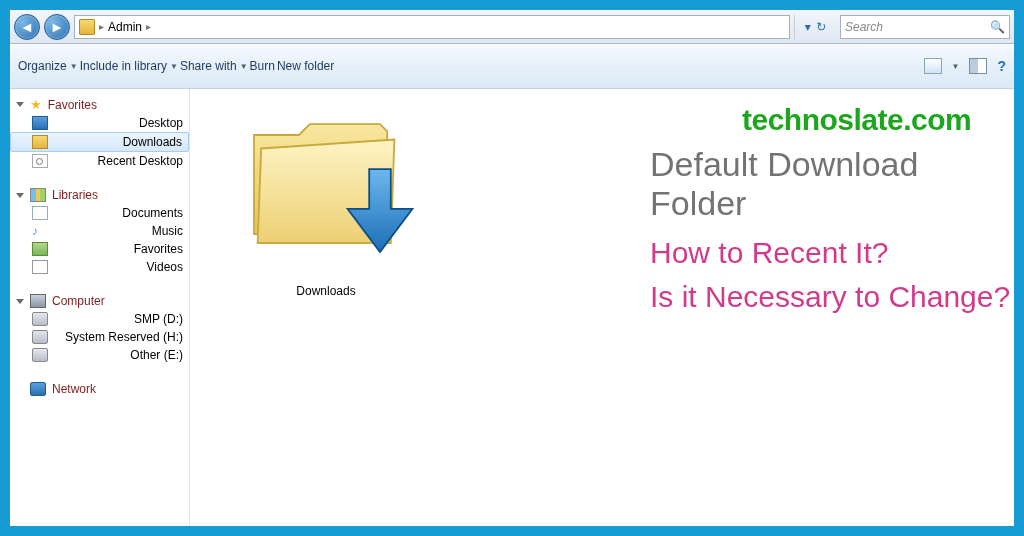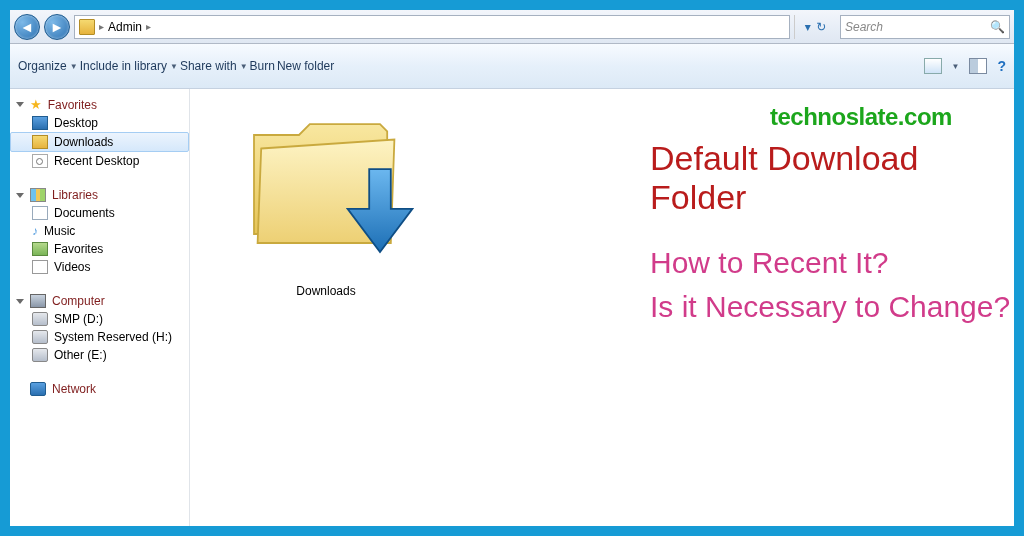--- a/index.html
+++ b/index.html
@@ -113,20 +113,21 @@
       display: flex; align-items: center;
       padding: 2px 6px;
       gap: 6px;
     }
     .tri { width:0;height:0;border-left:4px solid transparent;border-right:4px solid transparent;border-top:5px solid #6a6a6a; }
     .group-header .label { color: #7f1d1d; }
     .tree-item {
       display: flex; align-items: center;
       padding: 2px 6px 2px 22px;
       gap: 6px;
+      justify-content: space-between;
     }
     .tree-item.selected {
       background: linear-gradient(to bottom, #ecf4fd 0%, #d5e8fb 100%);
       border: 1px solid #a5cdf3;
       border-radius: 2px;
       padding-left: 21px;
     }
     .ico { width:16px; height:14px; display:inline-block; }
     .ico.star { color:#f6b61e; width:auto;height:auto; font-size:13px; }
     .ico.desktop { background: linear-gradient(#5aa0e0,#2a6fb0); border:1px solid #1f5c90; }
@@ -156,22 +157,22 @@
       font-size: 12px;
     }
     .folder-svg { width: 180px; height: 180px; }
     .folder-label { margin-top: 2px; color:#000; }
     
     .overlay {
       position: absolute;
       left: 460px; top: 14px;
       font-family: "Segoe UI", sans-serif;
     }
-    .overlay .brand { color:#1ca61c; font-size:24px; font-weight:700; letter-spacing:-0.5px; margin-bottom: 8px; margin-left: 120px; }
-    .overlay .headline { color:#b91c1c; font-size:34px; font-weight:400; margin-bottom:24px; }
+    .overlay .brand { color:#1ca61c; font-size:30px; font-weight:700; letter-spacing:-0.5px; margin-bottom: 8px; margin-left: 92px; }
+    .overlay .headline { color:#737373; font-size:34px; font-weight:400; margin-bottom:8px; }
     .overlay .q { color:#d13b8a; font-size:30px; font-weight:400; line-height:1.45; }
   </style>
 </head>
 <body>
 
 <div class="frame">
 
   <div class="navbar">
     <div class="nav-btn">◄</div>
     <div class="nav-btn">►</div>

